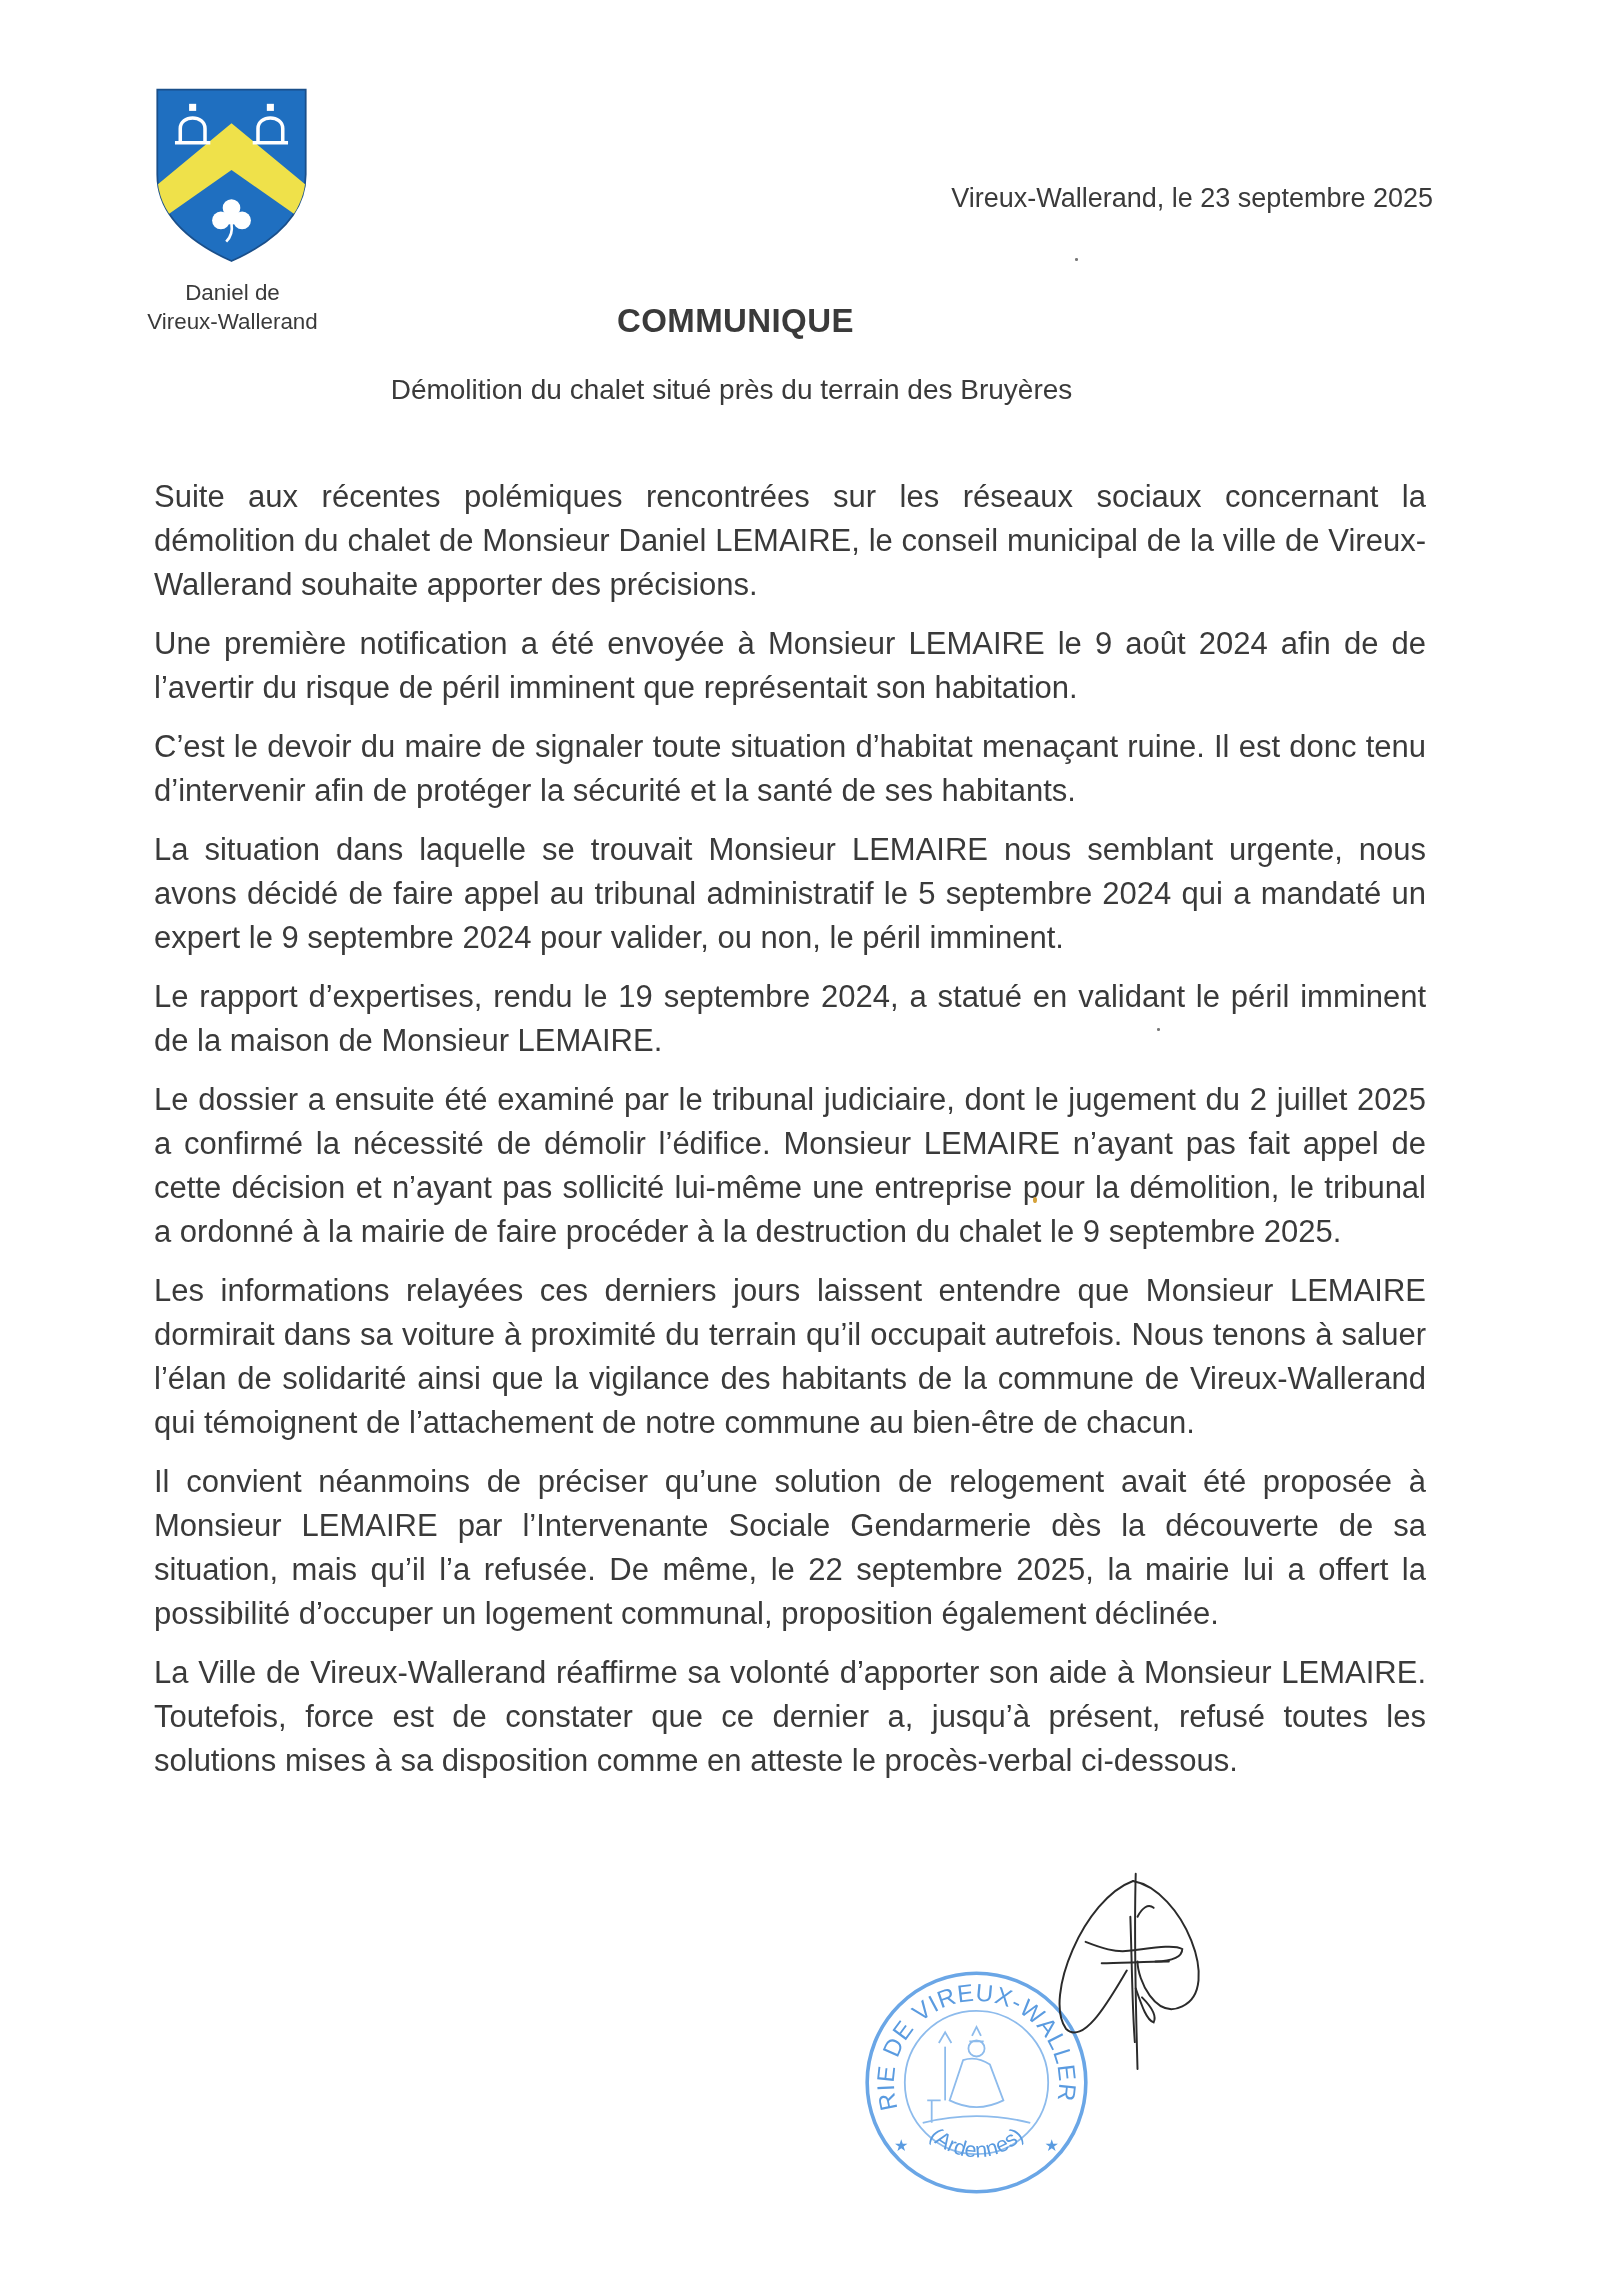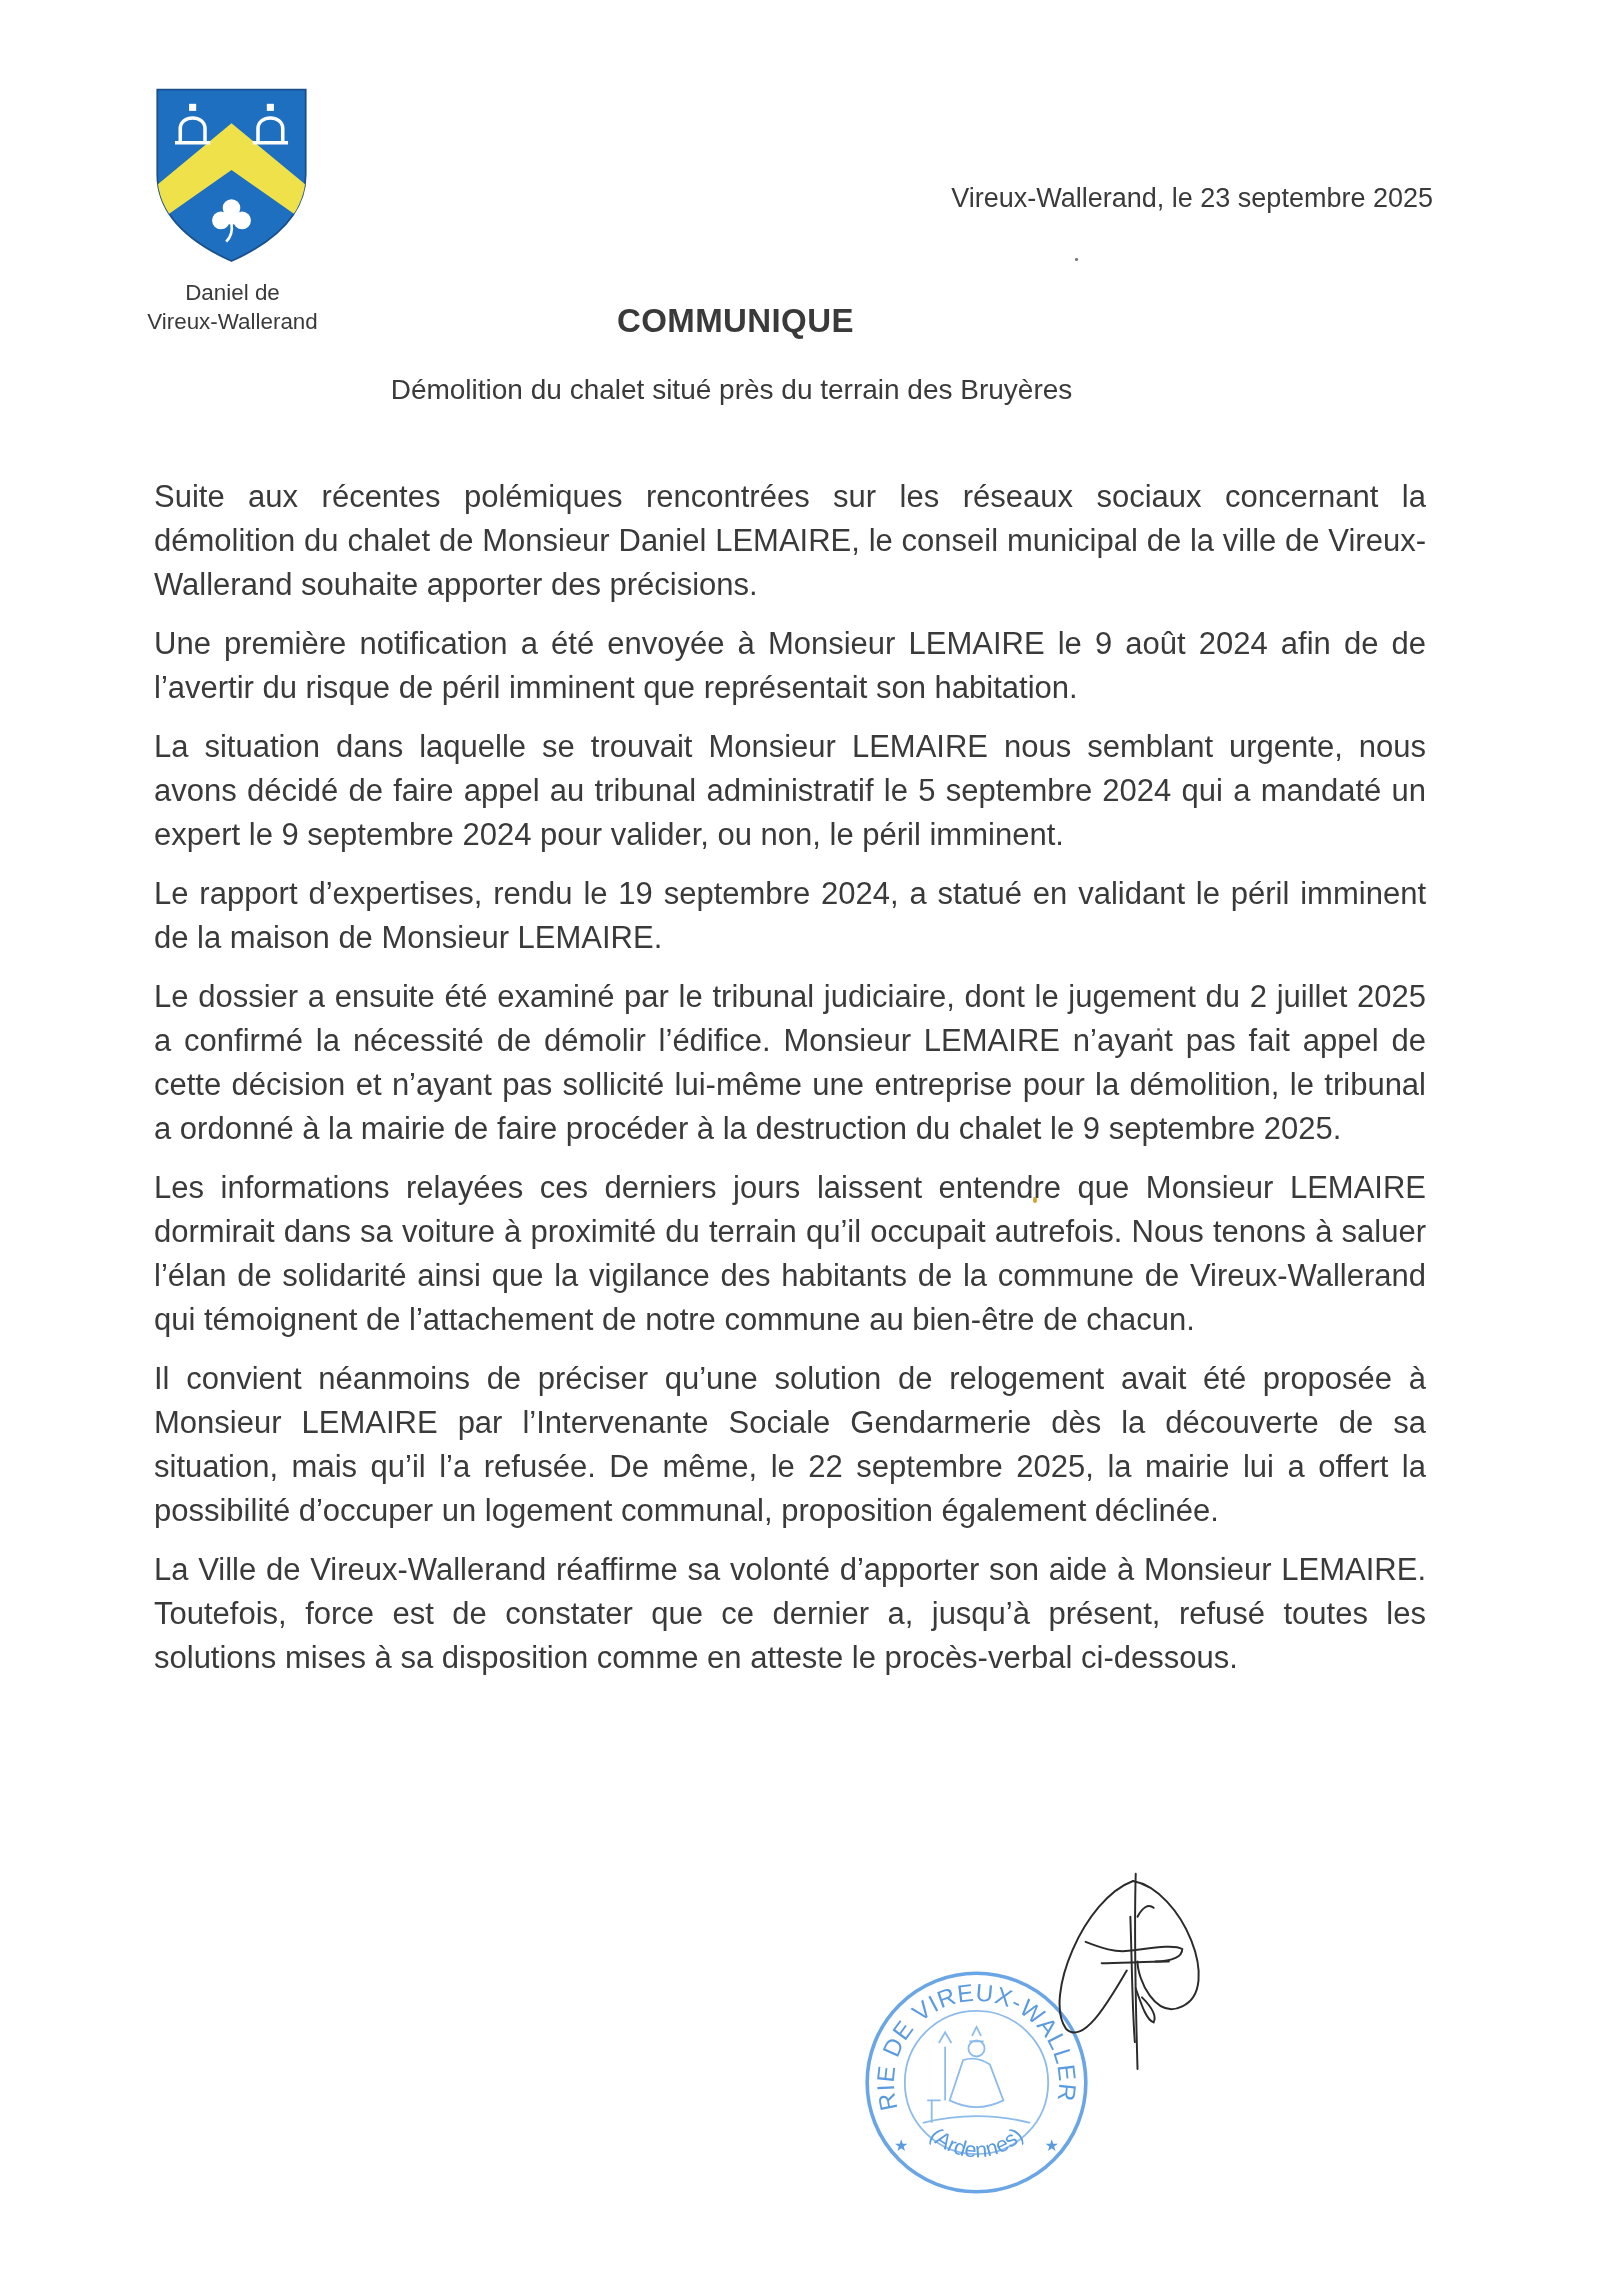--- a/index.html
+++ b/index.html
@@ -100,20 +100,21 @@
   <div class="date-line">Vireux-Wallerand, le 23 septembre 2025</div>
 
   <div class="doc-title">
     <span>COMMUNIQUE</span>
   </div>
   <div class="doc-subtitle">Démolition du chalet situé près du terrain des Bruyères</div>
 
   <div class="body-text">
     <p>Suite aux récentes polémiques rencontrées sur les réseaux sociaux concernant la démolition du chalet de Monsieur Daniel LEMAIRE, le conseil municipal de la ville de Vireux-Wallerand souhaite apporter des précisions.</p>
     <p>Une première notification a été envoyée à Monsieur LEMAIRE le 9 août 2024 afin de de l’avertir du risque de péril imminent que représentait son habitation.</p>
+    <p>C’est le devoir du maire de signaler toute situation d’habitat menaçant ruine. Il est donc tenu d’intervenir afin de protéger la sécurité et la santé de ses habitants.</p>
     <p>La situation dans laquelle se trouvait Monsieur LEMAIRE nous semblant urgente, nous avons décidé de faire appel au tribunal administratif le 5 septembre 2024 qui a mandaté un expert le 9 septembre 2024 pour valider, ou non, le péril imminent.</p>
     <p>Le rapport d’expertises, rendu le 19 septembre 2024, a statué en validant le péril imminent de la maison de Monsieur LEMAIRE.</p>
     <p>Le dossier a ensuite été examiné par le tribunal judiciaire, dont le jugement du 2 juillet 2025 a confirmé la nécessité de démolir l’édifice. Monsieur LEMAIRE n’ayant pas fait appel de cette décision et n’ayant pas sollicité lui-même une entreprise pour la démolition, le tribunal a ordonné à la mairie de faire procéder à la destruction du chalet le 9 septembre 2025.</p>
     <p>Les informations relayées ces derniers jours laissent entendre que Monsieur LEMAIRE dormirait dans sa voiture à proximité du terrain qu’il occupait autrefois. Nous tenons à saluer l’élan de solidarité ainsi que la vigilance des habitants de la commune de Vireux-Wallerand qui témoignent de l’attachement de notre commune au bien-être de chacun.</p>
     <p>Il convient néanmoins de préciser qu’une solution de relogement avait été proposée à Monsieur LEMAIRE par l’Intervenante Sociale Gendarmerie dès la découverte de sa situation, mais qu’il l’a refusée. De même, le 22 septembre 2025, la mairie lui a offert la possibilité d’occuper un logement communal, proposition également déclinée.</p>
     <p>La Ville de Vireux-Wallerand réaffirme sa volonté d’apporter son aide à Monsieur LEMAIRE. Toutefois, force est de constater que ce dernier a, jusqu’à présent, refusé toutes les solutions mises à sa disposition comme en atteste le procès-verbal ci-dessous.</p>
   </div>
 
   <svg class="stamp-svg" viewBox="0 0 260 260">
     <defs>

